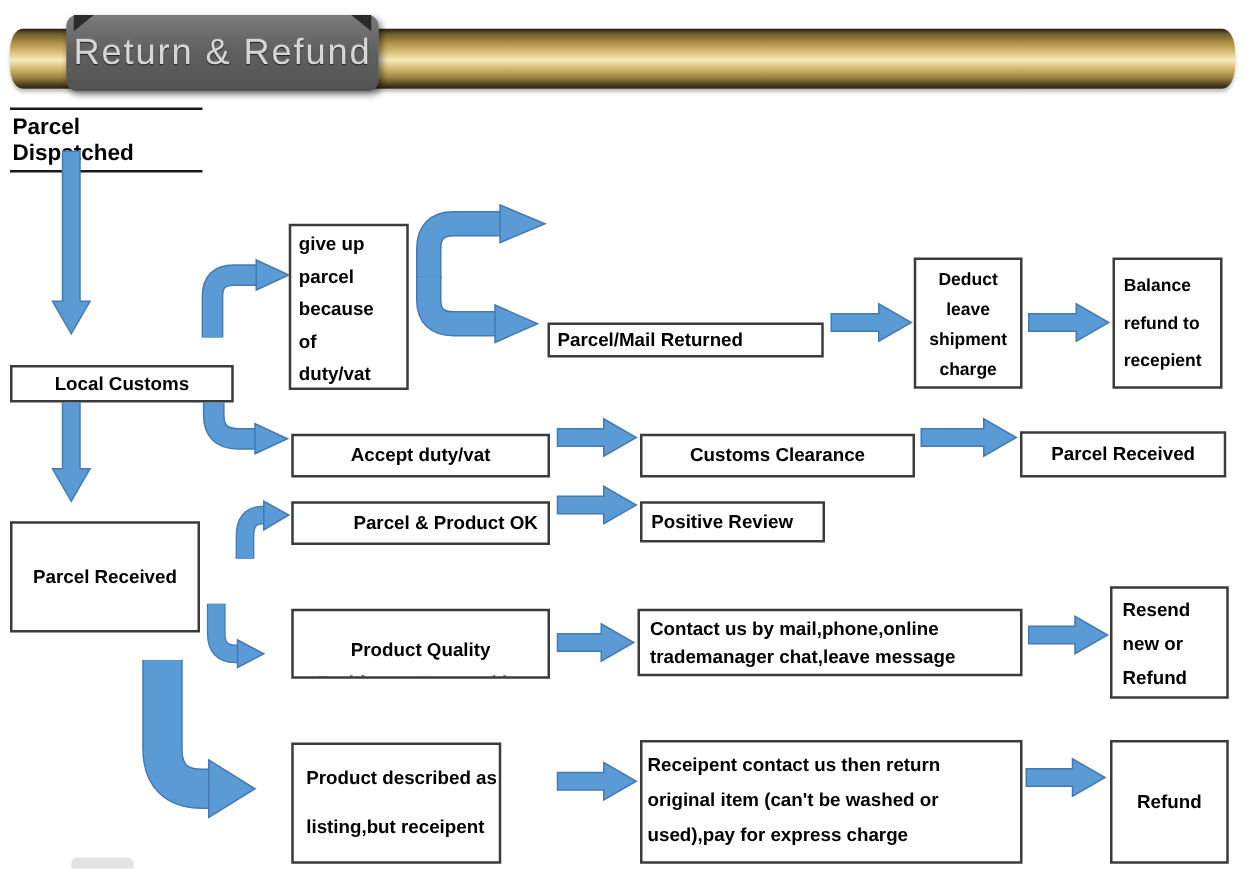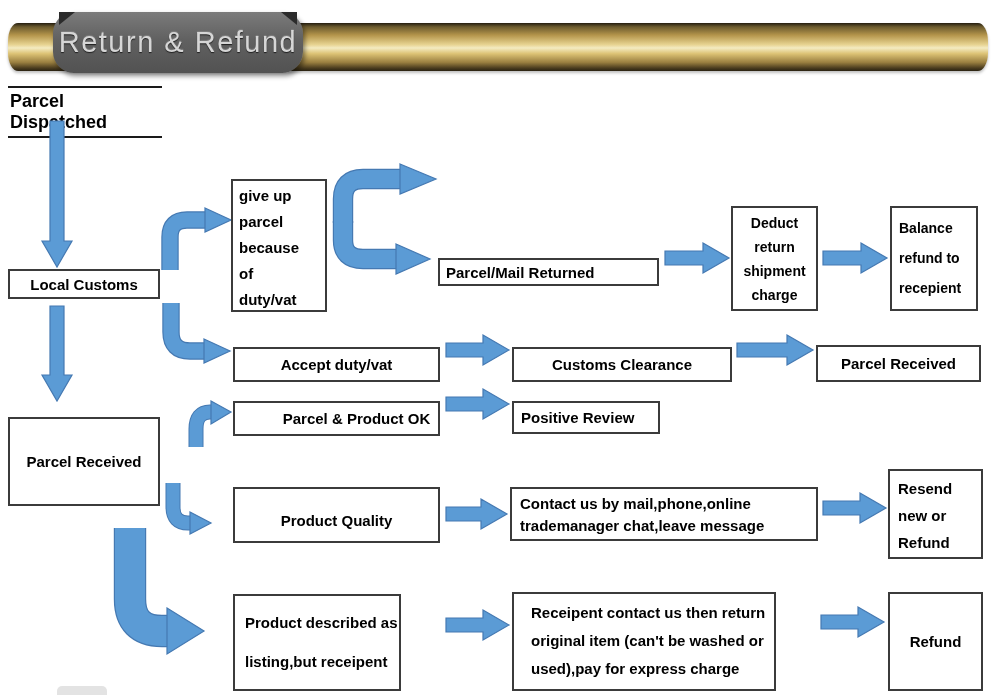--- a/index.html
+++ b/index.html
@@ -7,21 +7,21 @@
     position:relative;width:1000px;height:695px;background:#ffffff;overflow:hidden;
     font-family:"Liberation Sans",sans-serif;
   }
   
   .gold-bar{
     position:absolute;left:8px;top:23px;width:980px;height:48px;border-radius:10px/18px;
     background:linear-gradient(180deg,#241d10 0%,#6b5a2e 8%,#b3944a 25%,#e7d391 45%,#f4ebc2 52%,#dcc274 64%,#9a7f40 82%,#4a3c1e 94%,#2a2212 100%);
     box-shadow:0 2px 3px rgba(0,0,0,0.25);
   }
   .title-tab{
-    position:absolute;left:53px;top:12px;width:250px;height:61px;border-radius:21px;
+    position:absolute;left:53px;top:12px;width:250px;height:61px;border-radius:9px;
     background:linear-gradient(180deg,#7b7b7b 0%,#616161 45%,#525252 100%);
     box-shadow:2px 3px 5px rgba(0,0,0,0.45);
     display:flex;align-items:center;justify-content:center;
   }
   .title-tab::before{content:"";position:absolute;top:0;left:6px;width:0;height:0;
     border-right:16px solid transparent;border-top:13px solid #2b2b2b;}
   .title-tab::after{content:"";position:absolute;top:0;right:6px;width:0;height:0;
     border-left:16px solid transparent;border-top:13px solid #2b2b2b;}
   .title-text{
     font-size:29px;letter-spacing:1.5px;color:#d6d6d6;font-weight:normal;
@@ -34,37 +34,37 @@
     padding:3px 0 3px 2px;font-weight:bold;font-size:18px;color:#000;
   }
   
   .node{
     position:absolute;box-sizing:border-box;background:#ffffff;border:2px solid #3b3b3b;
     font-weight:bold;font-size:15px;color:#000;white-space:pre-line;overflow:hidden;margin-top:14px;
   }
   .flex-center{display:flex;align-items:center;justify-content:center;text-align:center;}
   .flex-left{display:flex;align-items:center;text-align:left;}
   
-  #n-local-customs{left:8px;top:255px;width:152px;height:30px;}
+  #n-local-customs{left:8px;top:278px;width:179px;height:30px;}
   #n-parcel-received{left:8px;top:403px;width:152px;height:89px;}
   #n-give-up{left:231px;top:165px;width:96px;height:133px;padding:2px 0 0 6px;line-height:26px;}
   #n-customs-burned{left:438px;top:166px;width:221px;height:27px;padding-left:6px;}
   #n-parcel-mail-returned{left:438px;top:244px;width:221px;height:28px;padding-left:6px;}
   #n-deduct{left:731px;top:192px;width:87px;height:105px;font-size:14px;line-height:24px;padding-top:3px;text-align:center;}
   #n-balance{left:890px;top:192px;width:88px;height:105px;font-size:14px;line-height:30px;padding:5px 0 0 7px;}
   #n-accept-duty{left:233px;top:333px;width:207px;height:35px;}
   #n-customs-clearance{left:512px;top:333px;width:220px;height:35px;}
   #n-parcel-received-final{left:816px;top:331px;width:165px;height:37px;}
   #n-parcel-product-ok{left:233px;top:387px;width:207px;height:35px;padding-left:40px;}
   #n-positive-review{left:512px;top:387px;width:148px;height:33px;padding-left:7px;}
   #n-product-quality{left:233px;top:473px;width:207px;height:56px;line-height:26px;padding-top:19px;text-align:center;}
   #n-contact-us{left:510px;top:473px;width:308px;height:54px;line-height:22px;padding:4px 0 0 8px;}
   #n-resend{left:888px;top:455px;width:95px;height:90px;line-height:27px;padding:4px 0 0 8px;}
   #n-product-described{left:233px;top:580px;width:168px;height:97px;line-height:39px;padding:7px 0 0 10px;}
-  #n-receipent-contact{left:512px;top:578px;width:264px;height:99px;line-height:28px;padding:5px 0 0 17px;}
+  #n-receipent-contact{left:512px;top:578px;width:306px;height:99px;line-height:28px;padding:5px 0 0 4px;}
   #n-refund{left:888px;top:578px;width:95px;height:99px;}
   
   svg.arrows{position:absolute;left:0;top:0;}
   .ar{fill:#5b9bd5;stroke:#4579b2;stroke-width:1.2;}
   .el-under{fill:none;stroke:#4579b2;stroke-linecap:butt;}
   .el{fill:none;stroke:#5b9bd5;stroke-linecap:butt;}
   
   .smudge{position:absolute;left:57px;top:686px;width:50px;height:9px;background:#cccccc;
     border-radius:5px 5px 0 0;opacity:.55;}
 </style>
@@ -148,21 +148,21 @@
 
   <div class="node flex-center" id="n-local-customs">Local Customs</div>
   <div class="node flex-center" id="n-parcel-received">Parcel Received</div>
   <div class="node" id="n-give-up">give up
 parcel
 because
 of
 duty/vat</div>
   <div class="node flex-left" id="n-parcel-mail-returned">Parcel/Mail Returned</div>
   <div class="node" id="n-deduct">Deduct
-return
+leave
 shipment
 charge</div>
   <div class="node" id="n-balance">Balance
 refund to
 recepient</div>
   <div class="node flex-center" id="n-accept-duty">Accept duty/vat</div>
   <div class="node flex-center" id="n-customs-clearance">Customs Clearance</div>
   <div class="node flex-center" id="n-parcel-received-final">Parcel Received</div>
   <div class="node flex-center" id="n-parcel-product-ok">Parcel &amp; Product OK</div>
   <div class="node flex-left" id="n-positive-review">Positive Review</div>

